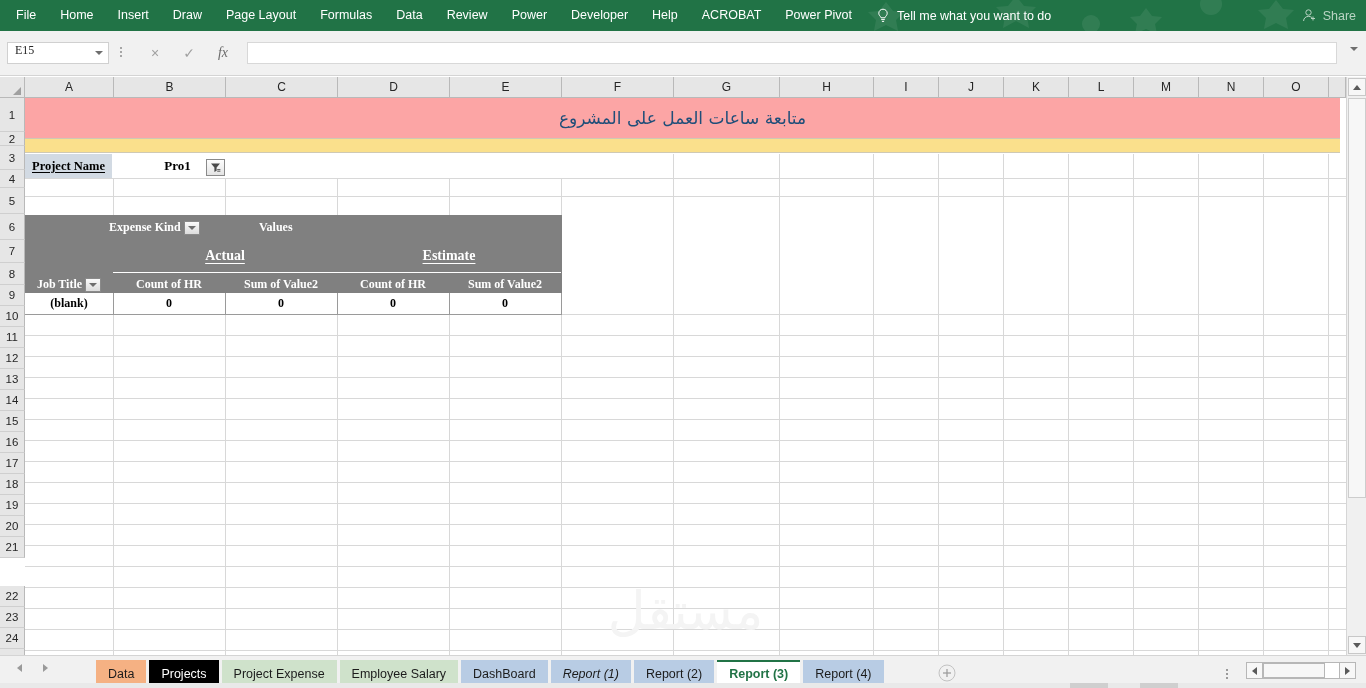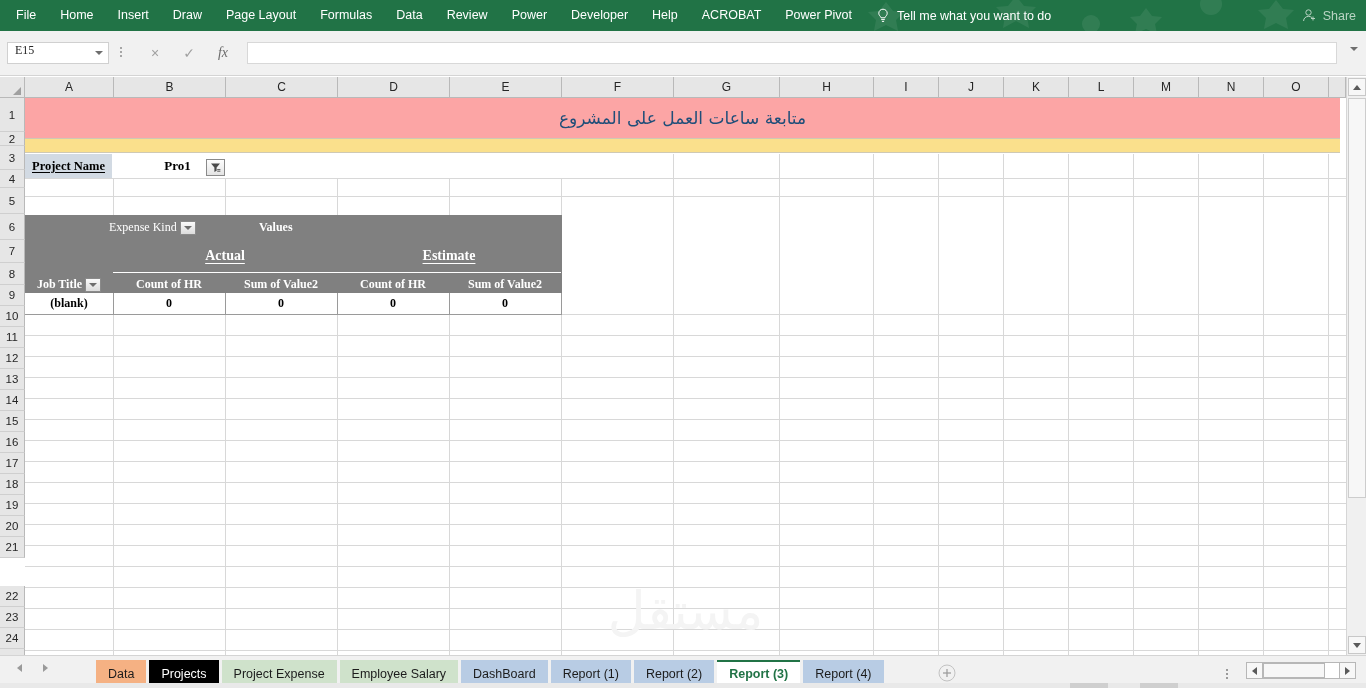--- a/index.html
+++ b/index.html
@@ -150,21 +150,21 @@
   
   .pv-head {
     position: absolute; left: 0; top: 117px; width: 537px; height: 78px;
     background: #808080;
   }
   .pv-expensekind {
     position: absolute; left: 84px; top: 5px;
     display: flex; align-items: center; gap: 3px;
   }
   .pv-expensekind .lbl {
-    font-family: "Liberation Serif", serif; font-weight: normal; font-size: 12px; color: #ffffff;
+    font-family: "Liberation Serif", serif; font-weight: bold; font-size: 12px; color: #ffffff;
   }
   .pv-dd {
     width: 16px; height: 14px;
     background: linear-gradient(#fbfbfb,#dcdcdc);
     border: 1px solid #8a8a8a;
     display: flex; align-items: center; justify-content: center;
   }
   .pv-values {
     position: absolute; left: 234px; top: 5px;
     font-family: "Liberation Serif", serif; font-weight: bold; font-size: 12px; color: #ffffff;
@@ -492,21 +492,21 @@
         <div class="tri-right-s" style="border-left-color:#9a9a9a"></div>
       </div>
   </div>
 
   <div class="tabs">
     <div class="tab" style="background:#f5b183;">Data</div>
     <div class="tab dark">Projects</div>
     <div class="tab" style="background:#cfe2cb;">Project Expense</div>
     <div class="tab" style="background:#cfe2cb;">Employee Salary</div>
     <div class="tab" style="background:#b8cce4;">DashBoard</div>
-    <div class="tab" style="background:#b8cce4;">Report (1)</div>
+    <div class="tab" style="background:#b8cce4;font-style:italic;">Report (1)</div>
     <div class="tab" style="background:#b8cce4;">Report (2)</div>
     <div class="tab active">Report (3)</div>
     <div class="tab" style="background:#b8cce4;">Report (4)</div>
   </div>
 
   <div class="addsheet">
     <svg viewBox="0 0 18 18" width="18" height="18">
       <circle cx="9" cy="9" r="8" fill="none" stroke="#c2c2c2" stroke-width="1"></circle>
       <line x1="9" y1="5" x2="9" y2="13" stroke="#9a9a9a" stroke-width="1.2"></line>
       <line x1="5" y1="9" x2="13" y2="9" stroke="#9a9a9a" stroke-width="1.2"></line>

